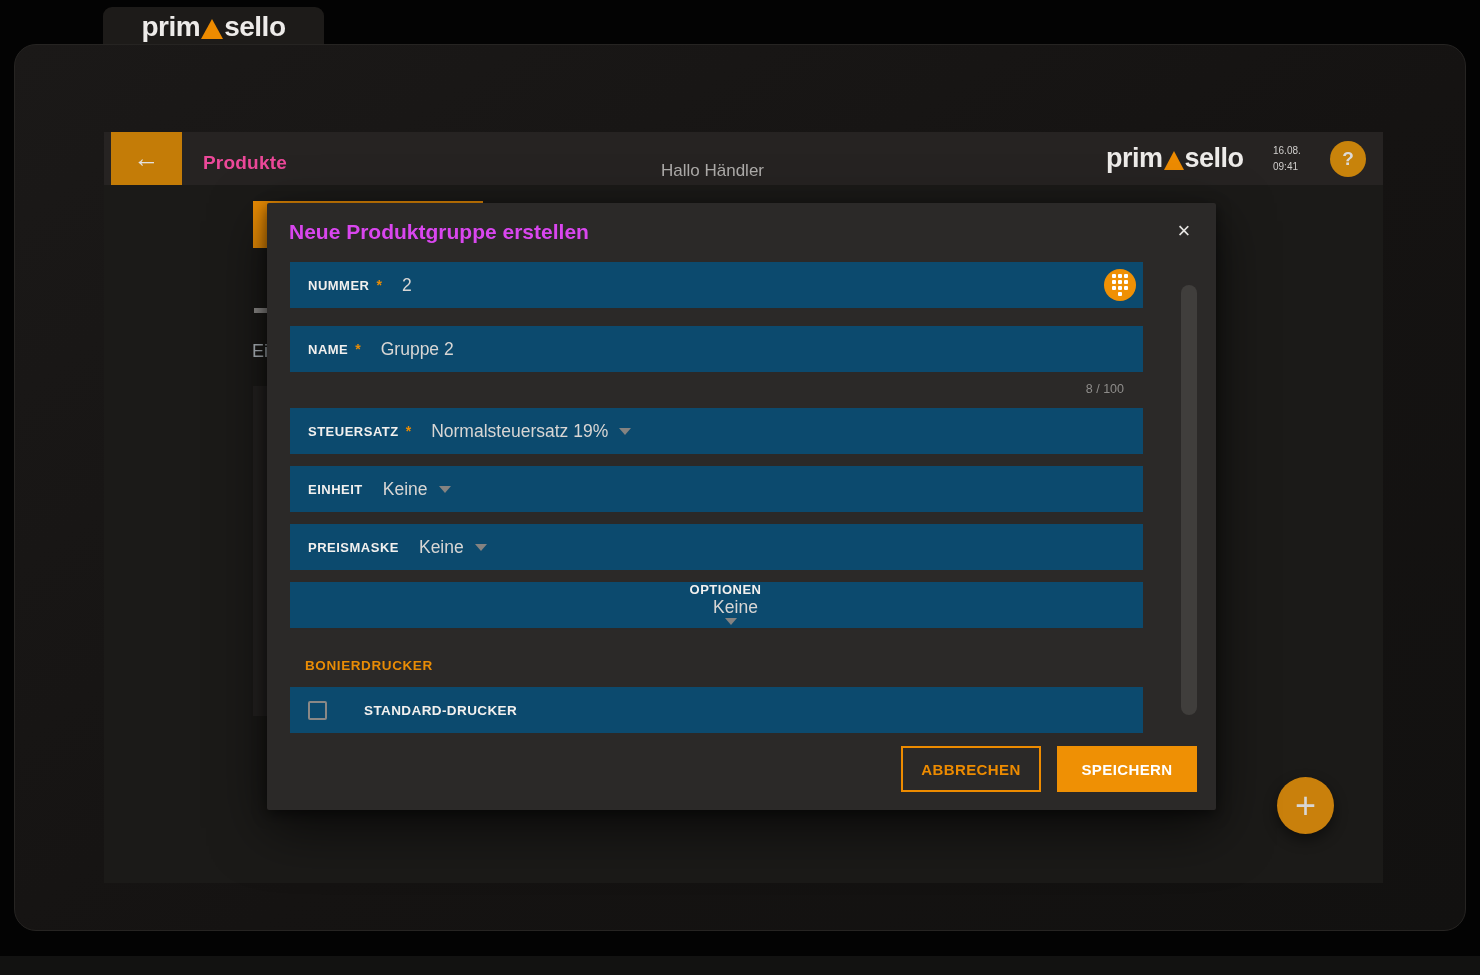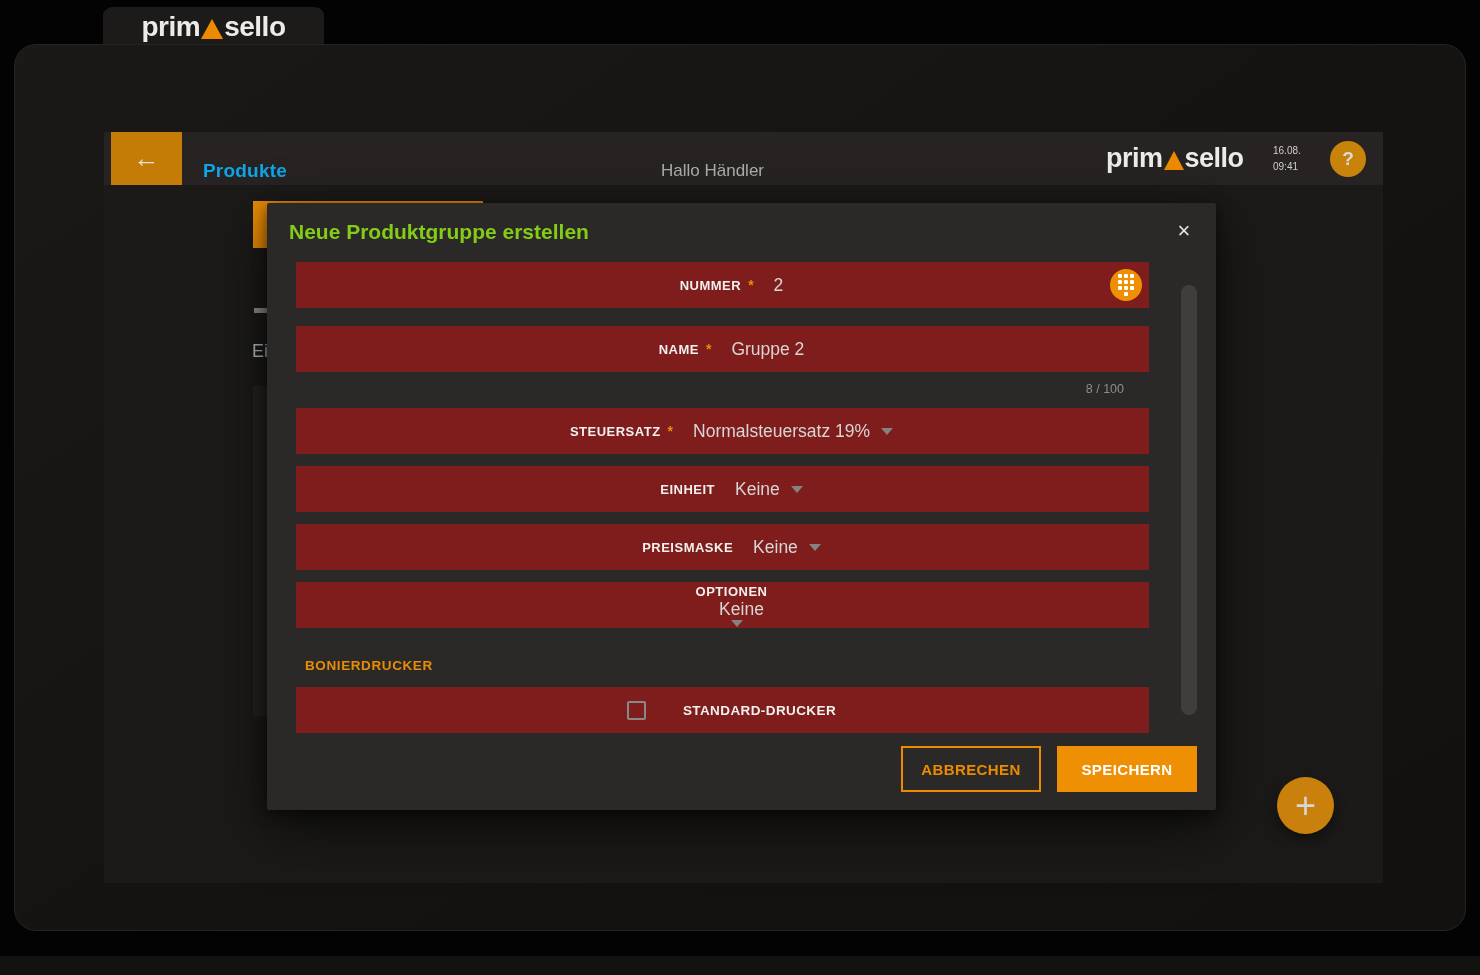--- a/index.html
+++ b/index.html
@@ -22,22 +22,22 @@
   .window { position:absolute; left:14px; top:44px; width:1452px; height:887px;
     background:linear-gradient(145deg,#1b1918 0%, #151312 55%, #121110 100%);
     border:1px solid #262422; border-radius:22px; }
 
   .bottom-strip { position:absolute; left:0; top:956px; width:1480px; height:19px; background:#121211; }
 
   
   .app-header { position:absolute; left:103px; top:131px; width:1279px; height:53px; background:#262322; }
   .back-btn { position:absolute; left:7px; top:0; width:71px; height:53px; background:#c47c07;
     display:flex; align-items:center; justify-content:center; color:#e3e1df; font-size:26px; cursor:pointer; }
-  .hdr-title { position:absolute; left:99px; top:12px; height:53px; display:flex; align-items:center;
-    color:#0ea5e9; font-size:19px; font-weight:600; letter-spacing:0.2px; }
+  .hdr-title { position:absolute; left:99px; top:4px; height:53px; display:flex; align-items:center;
+    color:#ec4899; font-size:19px; font-weight:600; letter-spacing:0.2px; }
   .hdr-greeting { position:absolute; left:557px; top:12px; height:53px; display:flex; align-items:center;
     color:#aeacaa; font-size:17px; }
   .hdr-brand { position:absolute; left:1002px; top:0; height:53px; display:flex; align-items:center; }
   .hdr-datetime { position:absolute; left:1169px; top:0; height:53px; display:flex; flex-direction:column;
     justify-content:center; color:#d0cecc; font-size:10px; line-height:16px; }
   .help-btn { position:absolute; left:1226px; top:9px; width:36px; height:36px; border-radius:50%;
     background:#c8830b; display:flex; align-items:center; justify-content:center;
     color:#dcdad8; font-size:19px; font-weight:bold; cursor:pointer; }
 
   
@@ -47,26 +47,26 @@
   .bg-text { position:absolute; left:148px; top:156px; color:#b4bcc2; font-size:18px; white-space:nowrap; }
   .bg-card { position:absolute; left:149px; top:201px; width:40px; height:330px; background:#242221; }
 
   .fab { position:absolute; left:1173px; top:592px; width:57px; height:57px; border-radius:50%;
     background:#c9800c; box-shadow:0 6px 14px rgba(0,0,0,0.45); display:flex; align-items:center;
     justify-content:center; color:#d8d6d4; font-size:36px; font-weight:300; cursor:pointer; }
 
   
   .modal { position:absolute; left:267px; top:203px; width:949px; height:607px; background:#2b2928;
     border-radius:2px; box-shadow:0 18px 55px rgba(0,0,0,0.6), 0 4px 14px rgba(0,0,0,0.5); }
-  .modal-title { position:absolute; left:22px; top:17px; color:#84cc16; font-size:21px; font-weight:bold; }
+  .modal-title { position:absolute; left:22px; top:17px; color:#d946ef; font-size:21px; font-weight:bold; }
   .modal-close { position:absolute; right:19px; top:15px; color:#e8e6e4; font-size:22px; cursor:pointer;
     width:26px; height:26px; display:flex; align-items:center; justify-content:center; }
 
-  .frow { position:absolute; left:29px; width:853px; height:46px; background:#7f1d1d;
-    display:flex; align-items:center; padding-left:18px; cursor:pointer;justify-content:center; }
+  .frow { position:absolute; left:23px; width:853px; height:46px; background:#0c4a6e;
+    display:flex; align-items:center; padding-left:18px; cursor:pointer; }
   .flabel { color:#f2f0ee; font-size:13px; font-weight:bold; letter-spacing:0.5px; }
   .req { color:#e98c05; font-size:14px; font-weight:bold; margin-left:7px; }
   .fvalue { color:#d8d6d4; font-size:17.5px; margin-left:20px; }
   .caret { width:0; height:0; border-left:6px solid transparent; border-right:6px solid transparent;
     border-top:7px solid #858381; margin-left:11px; }
 
   .numpad-btn { position:absolute; right:7px; top:7px; width:32px; height:32px; border-radius:50%;
     background:#ef9004; display:flex; align-items:center; justify-content:center; cursor:pointer; }
   .dialpad { display:grid; grid-template-columns:repeat(3,4px); gap:2px; }
   .dialpad i { width:4px; height:4px; background:#fff; border-radius:1px; }

